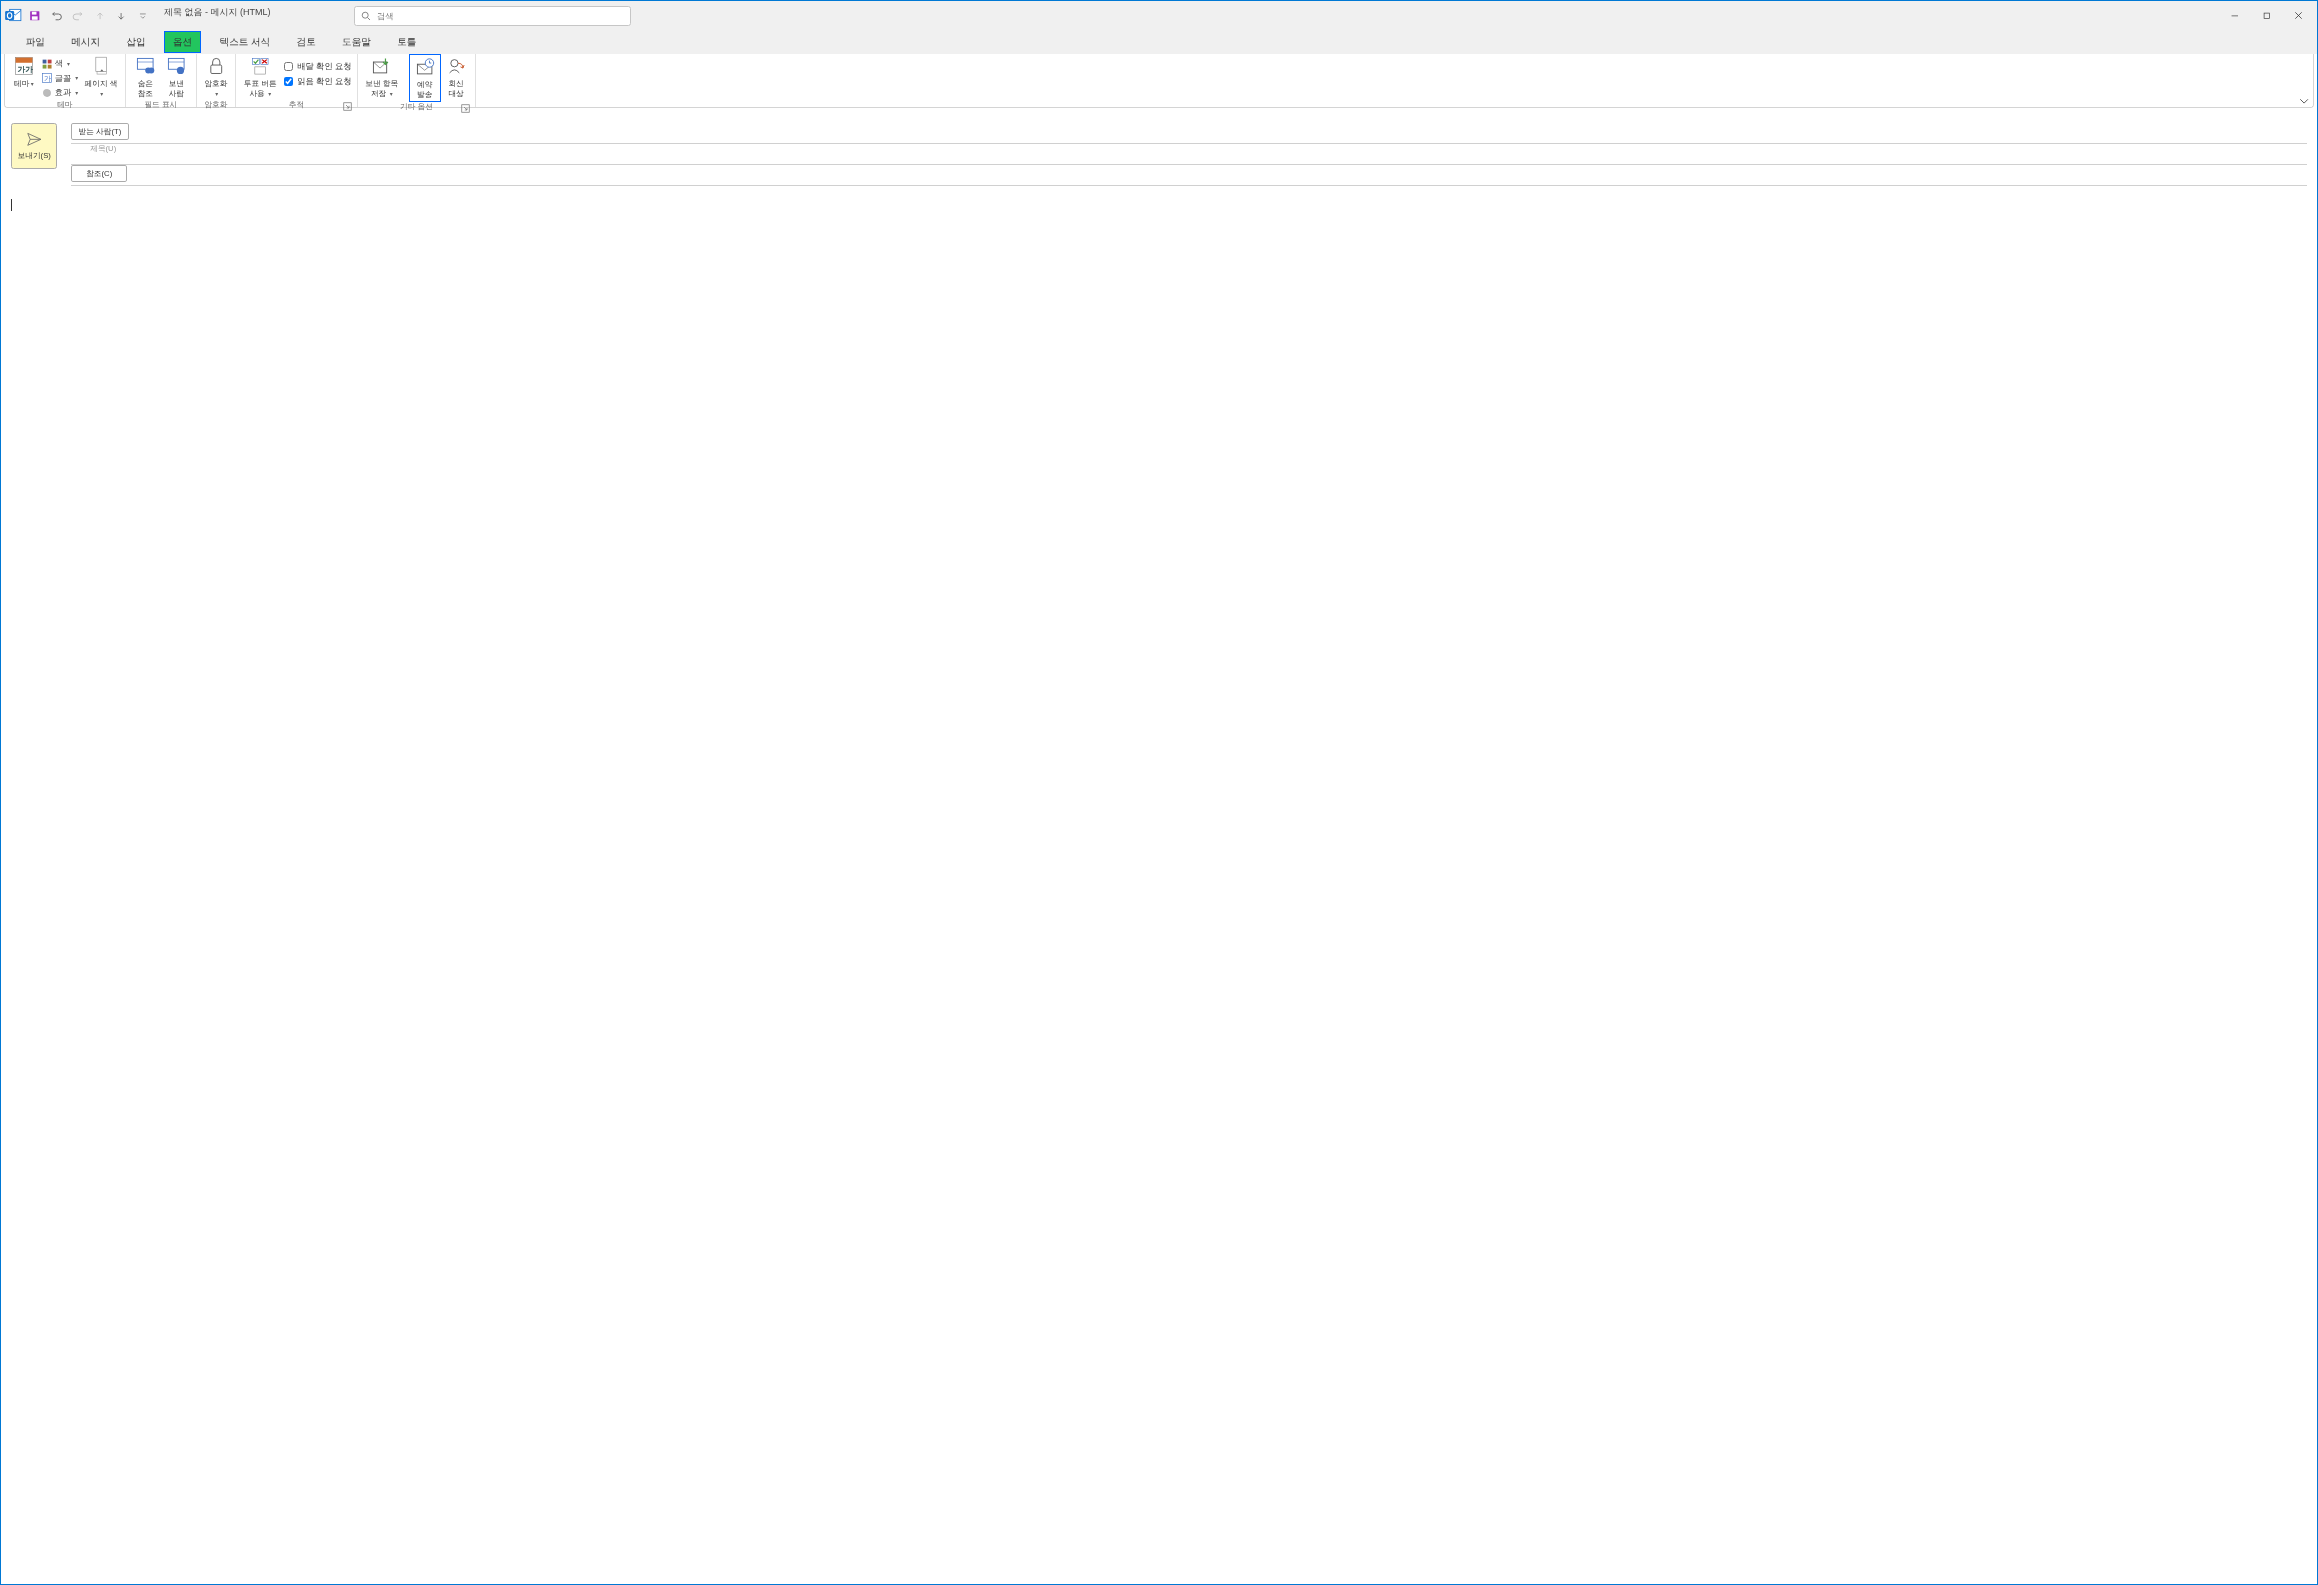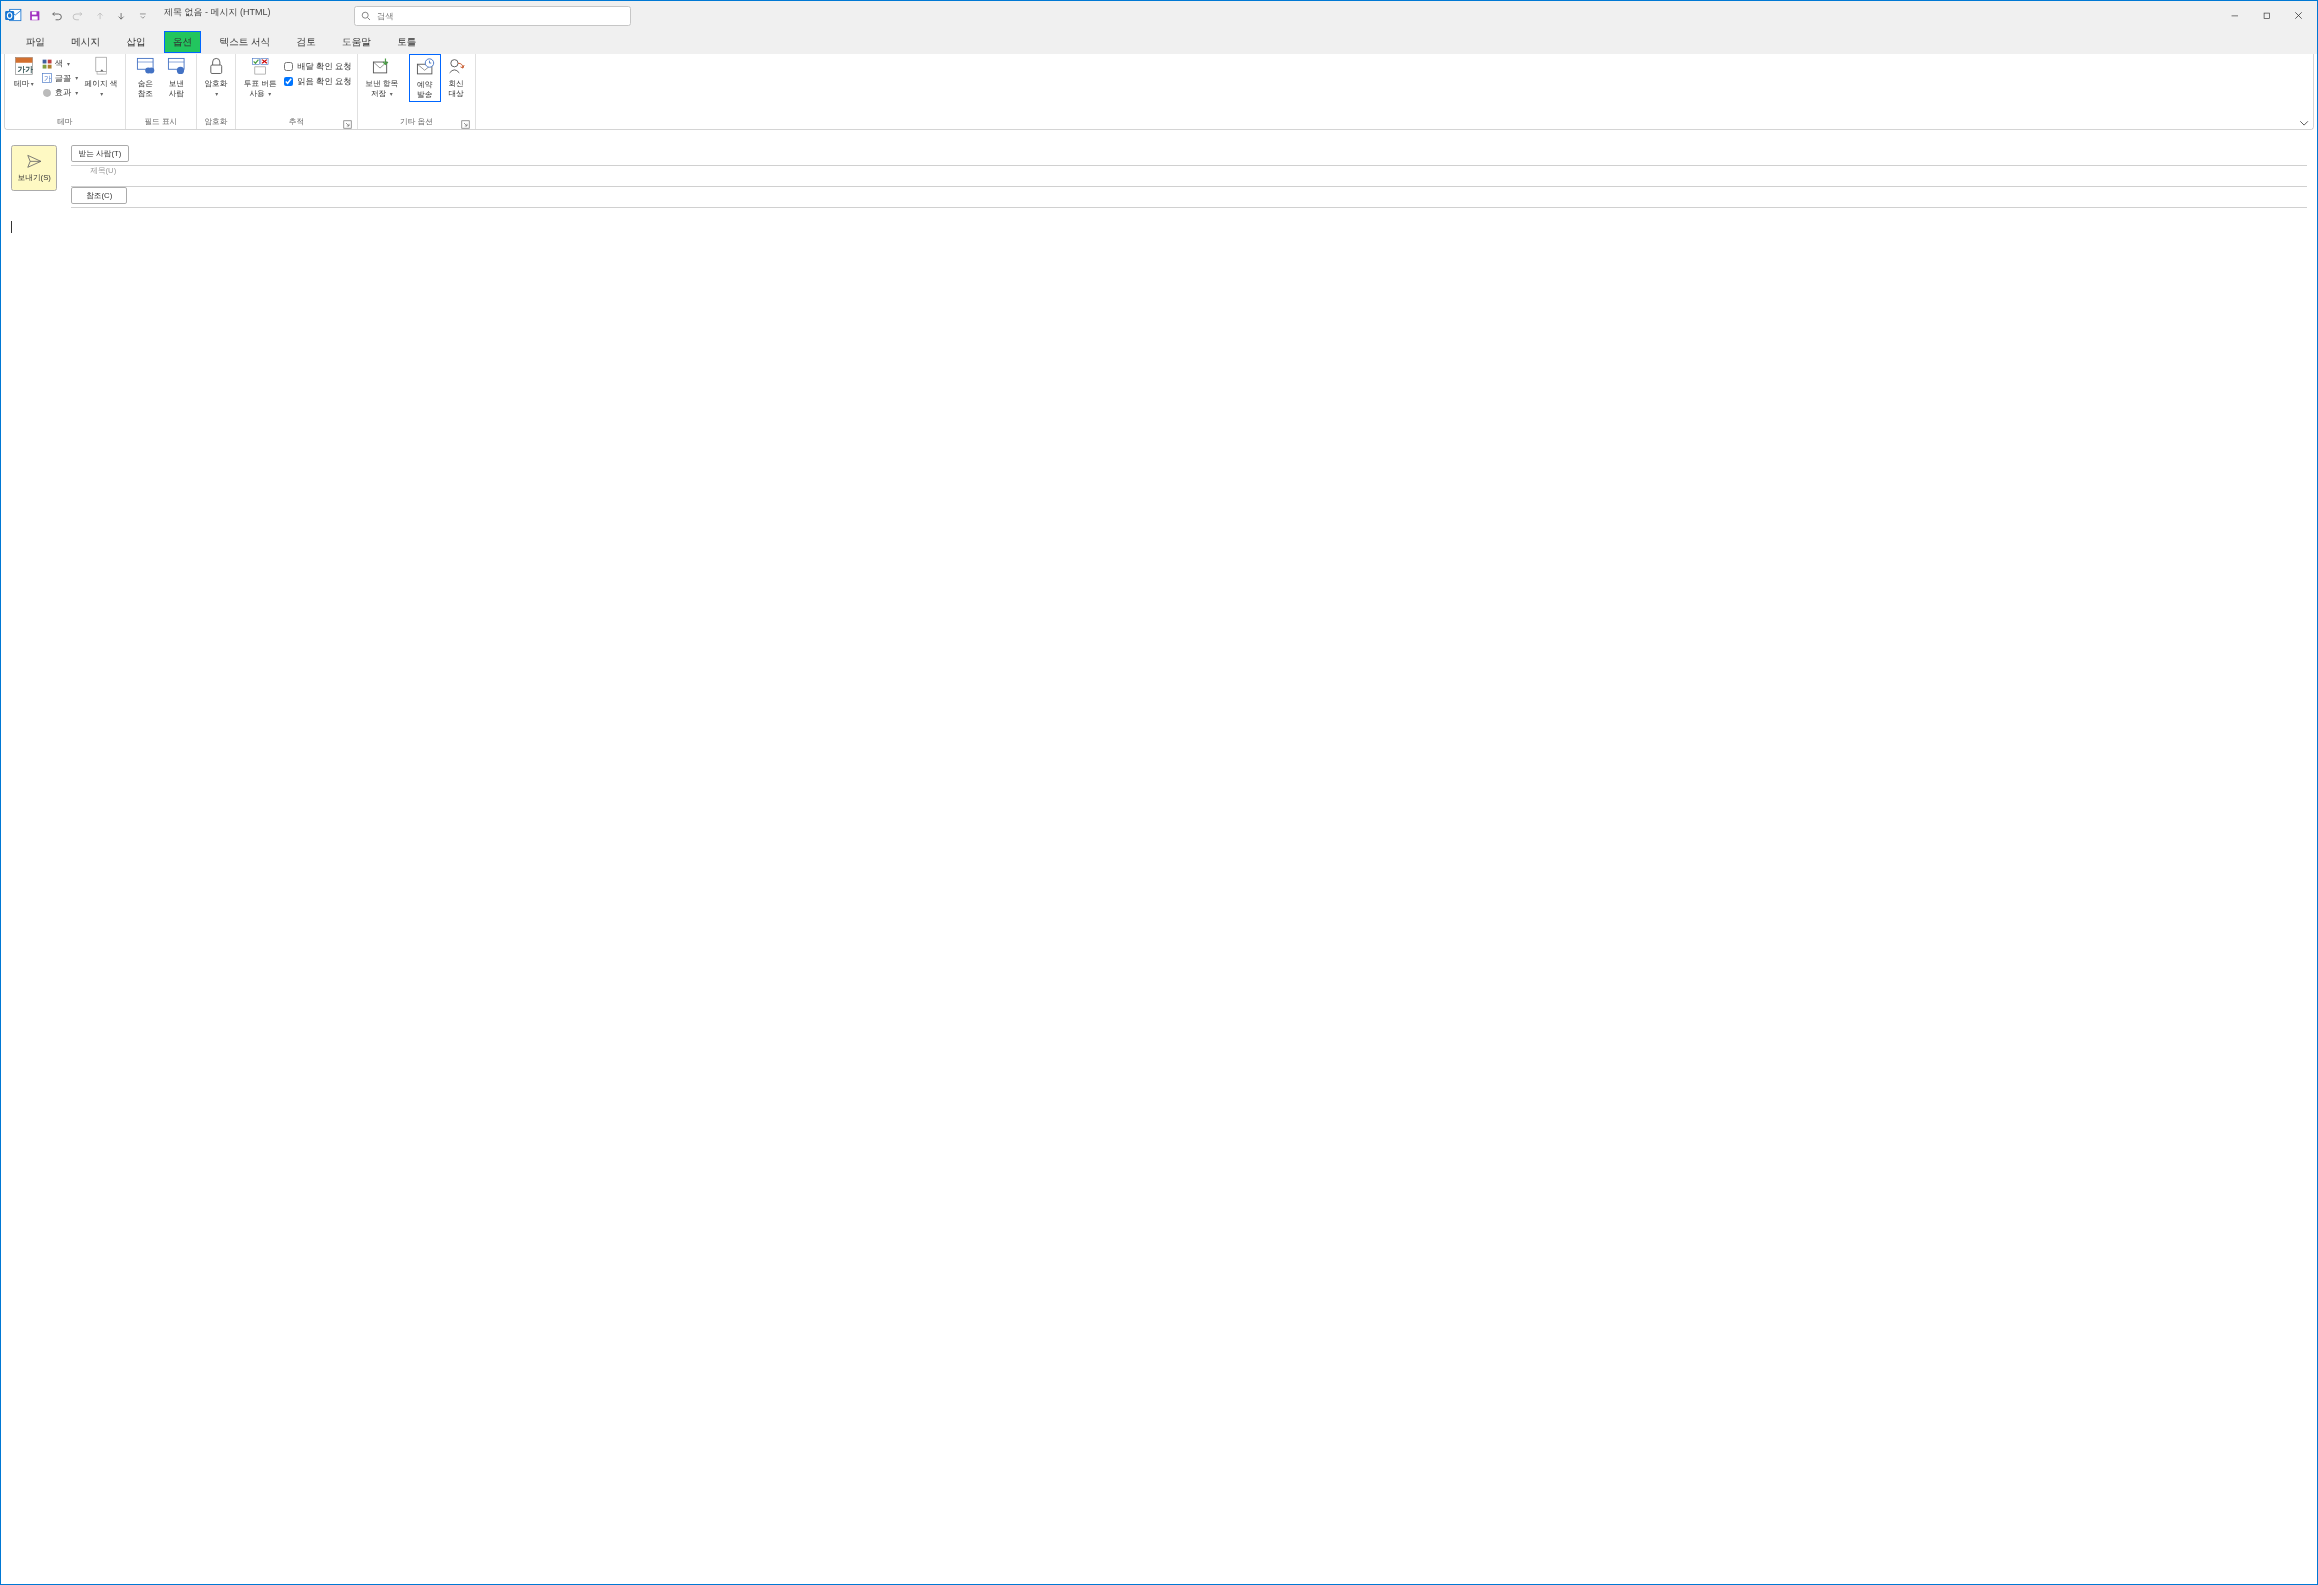--- a/index.html
+++ b/index.html
@@ -17,21 +17,21 @@
     .winctrl { margin-left: auto; display: flex; }
     .winctrl-btn { width: 32px; height: 26px; display: flex; align-items: center; justify-content: center; cursor: pointer; }
 
     
     .tabs { display: flex; align-items: center; height: 23px; background: #f0f0f0; padding: 0 17px; gap: 11px; }
     .tab { padding: 3.8px 7.7px; font-size: 9.6px; color: #333; cursor: pointer; }
     .tab.highlighted { border: 1.9px solid #0066ff; background: #22c55e; }
 
     
     .ribbon-wrap { border: 0.6px solid #d4d4d4; border-top: none; margin: 0 2.6px 2.6px 2.6px; border-radius: 0 0 3.8px 3.8px; position: relative; }
-    .ribbon { display: flex; background: #ffffff; height: 75px; border-radius: 0 0 3.8px 3.8px; }
+    .ribbon { display: flex; background: #ffffff; height: 53px; border-radius: 0 0 3.8px 3.8px; }
     .group { display: flex; flex-direction: column; border-right: 0.6px solid #e0e0e0; padding: 0.6px 3.8px 0 3.8px; }
     .group-body { flex: 1; display: flex; align-items: flex-start; }
     .group-label { font-size: 7.7px; color: #666; text-align: center; padding-bottom: 1.3px; display: flex; justify-content: center; align-items: center; position: relative; }
     .dialog-launcher { position: absolute; right: 1.3px; bottom: 0; width: 9px; height: 9px; cursor: pointer; }
 
     .big-btn { display: flex; flex-direction: column; align-items: center; padding: 1.3px 3.8px; cursor: pointer; min-width: 31px; }
     .big-btn-icon { width: 22px; height: 22px; display: flex; align-items: center; justify-content: center; }
     .big-btn-label { font-size: 7.7px; color: #333; text-align: center; line-height: 1.3; margin-top: 1.3px; }
     .big-btn.highlighted { border: 1.9px solid #0066ff; margin-left: 7px; }
 

